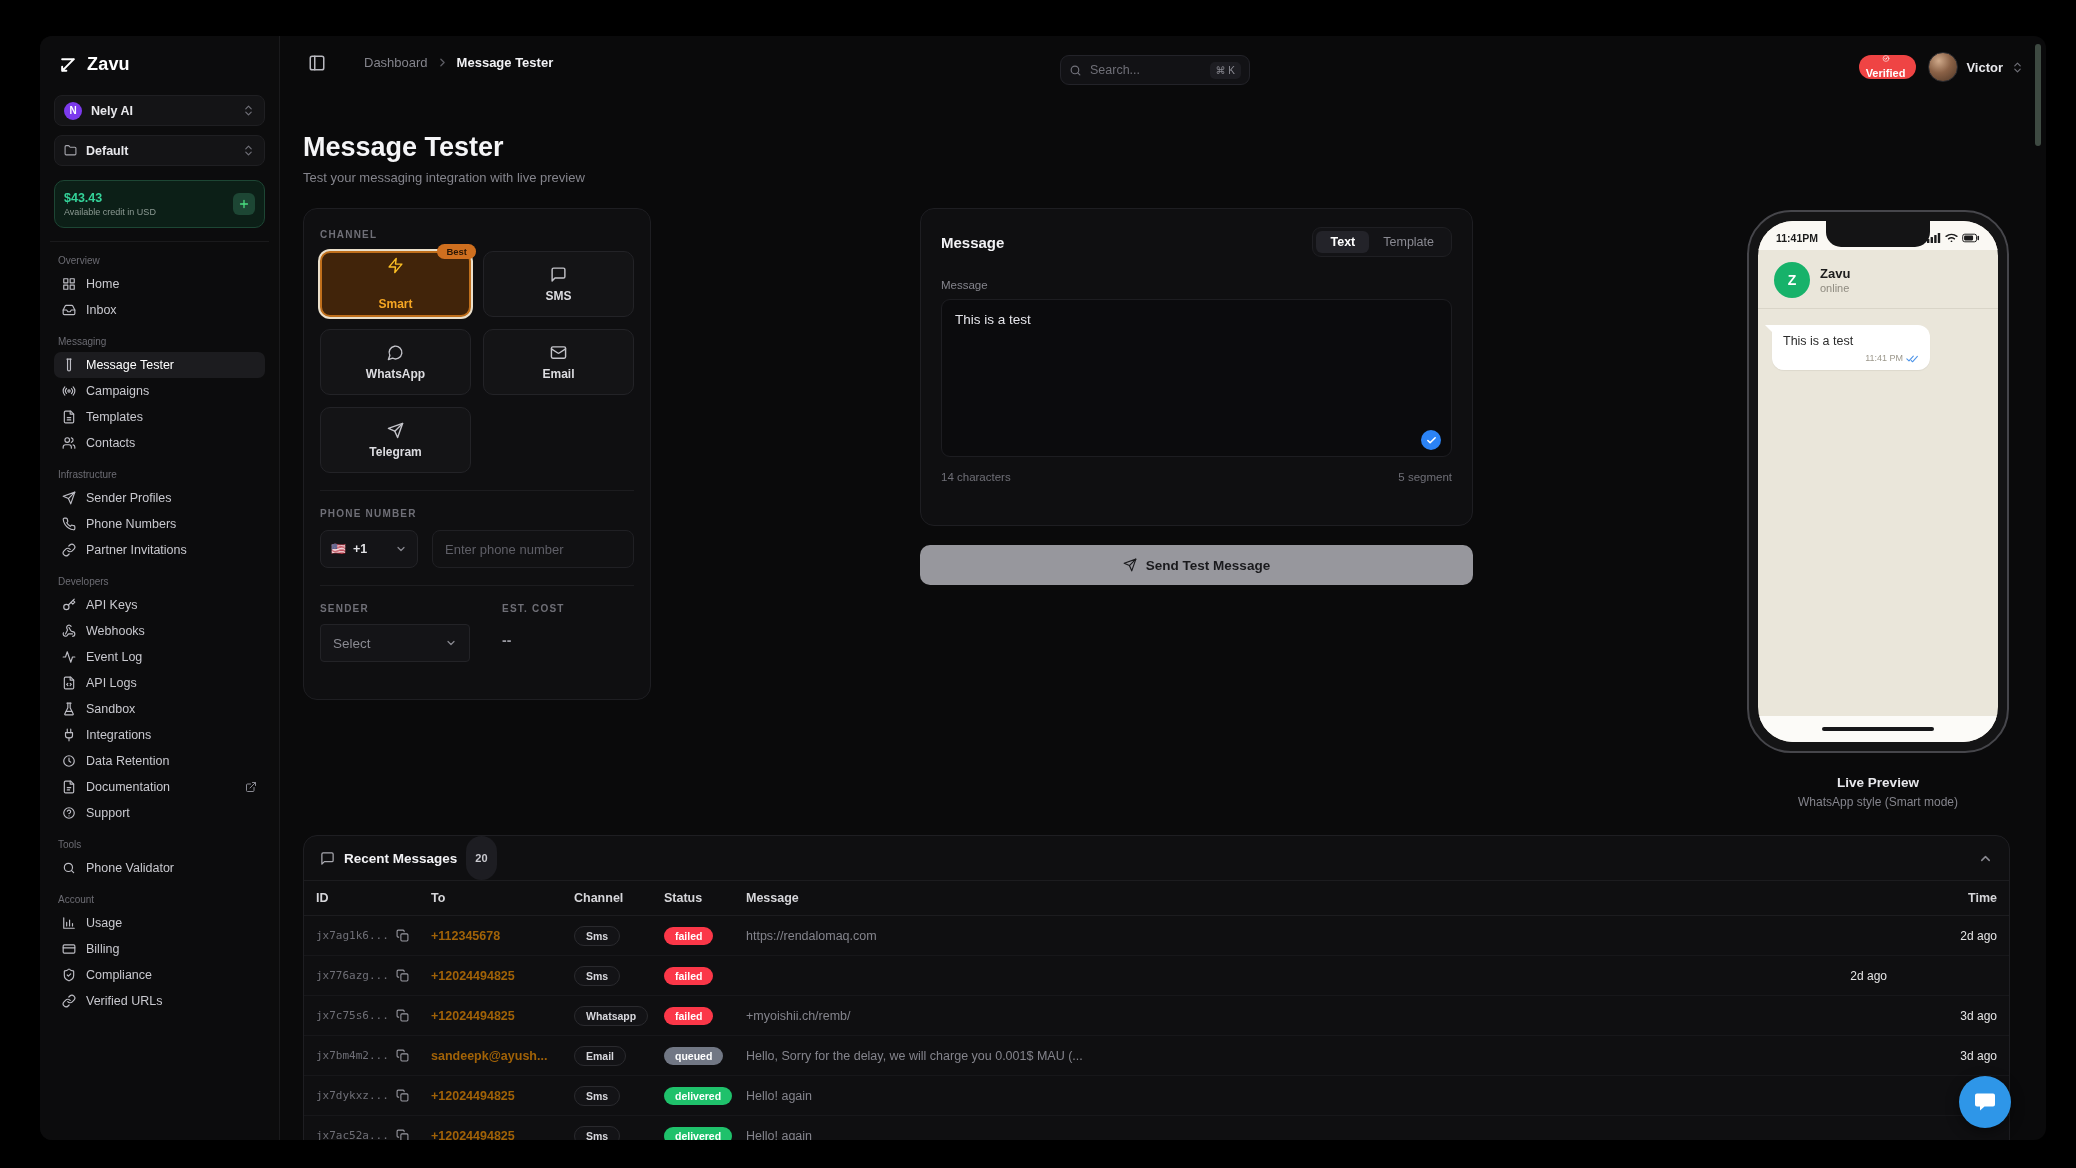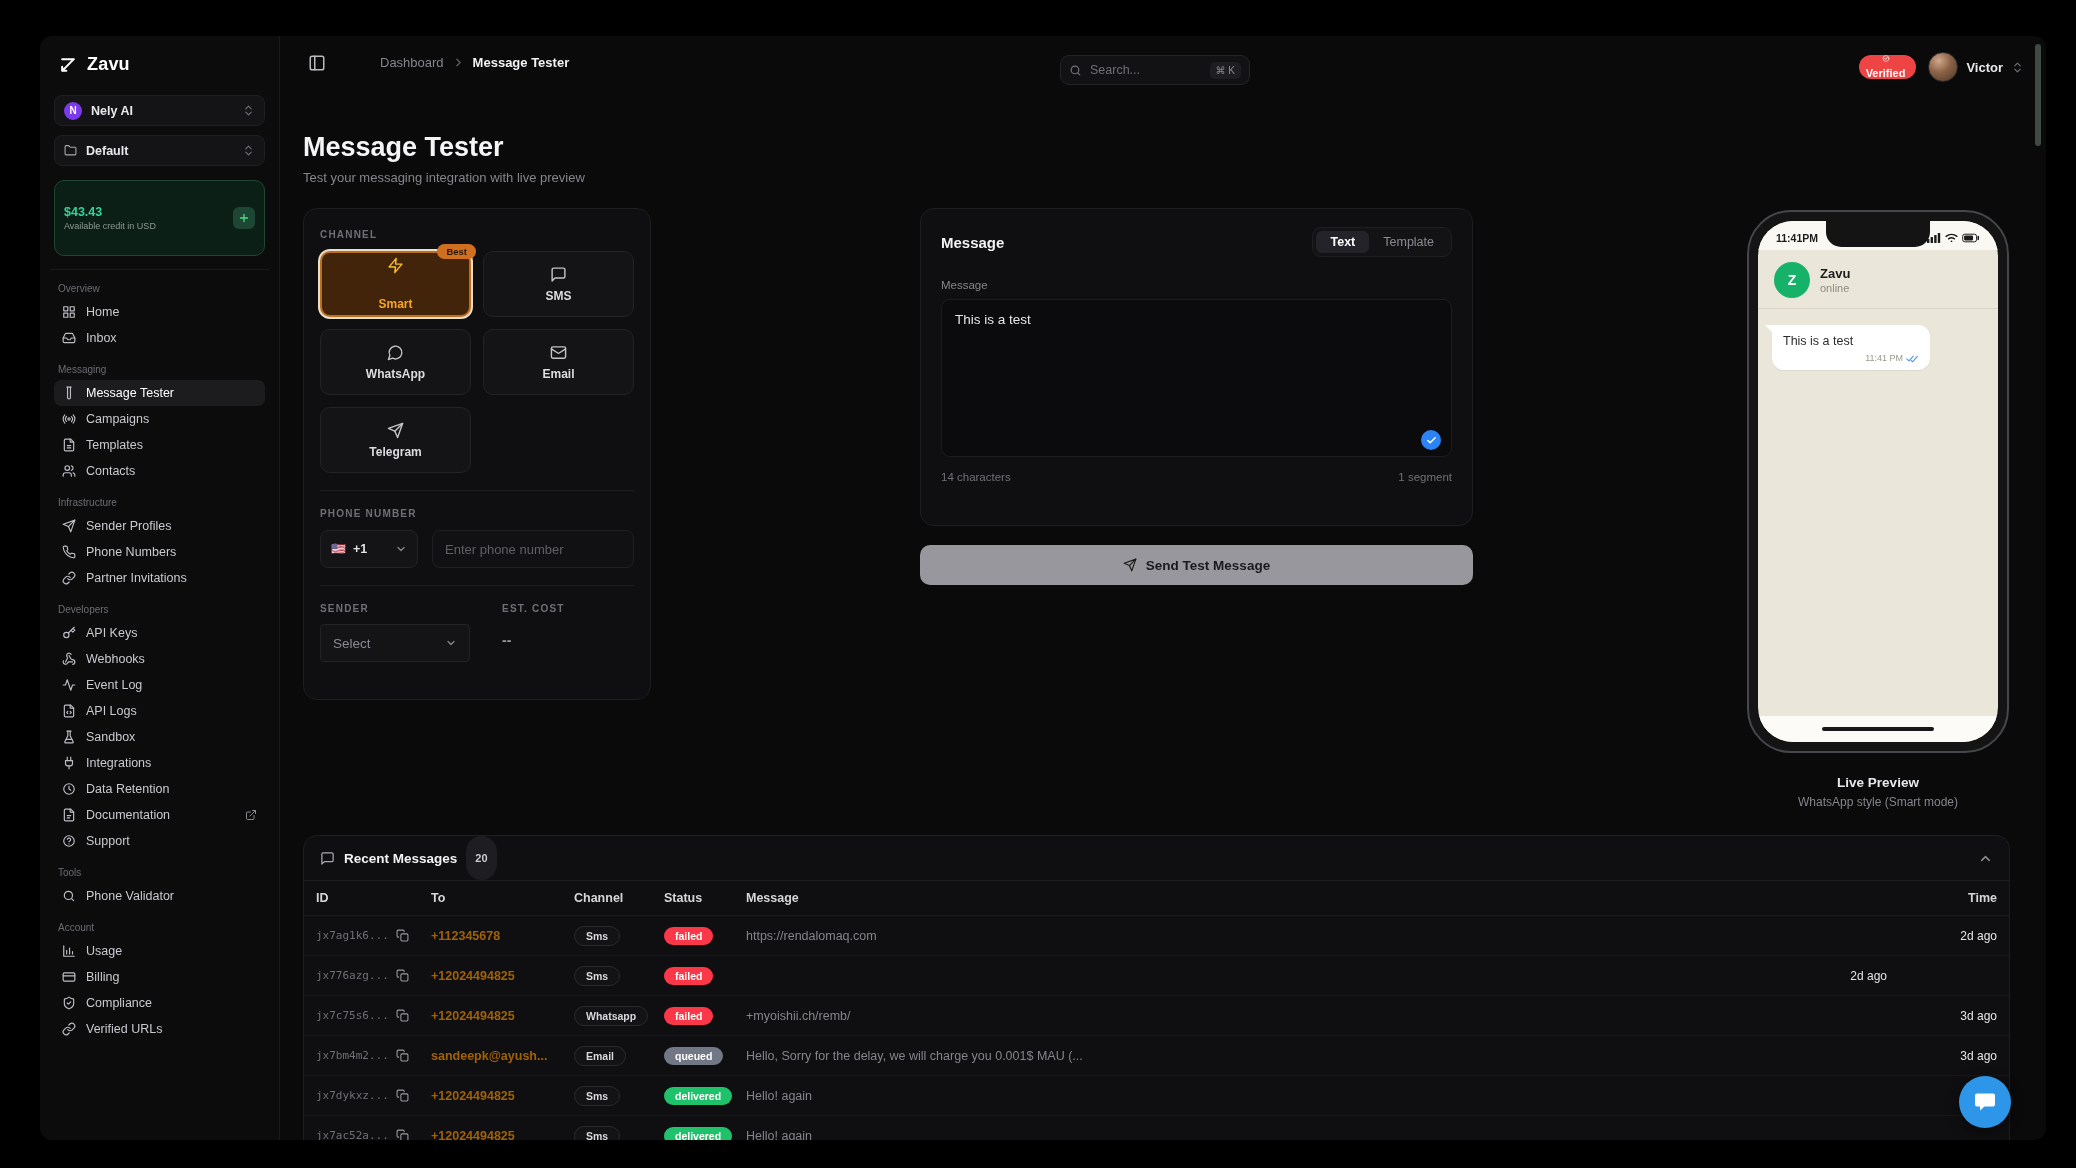--- a/index.html
+++ b/index.html
@@ -15,21 +15,21 @@
   .logo-ic { width:20px; height:20px; color:#fff; }
   .logo-text { color:#fff; font-size:18px; font-weight:700; letter-spacing:.2px; }
   .selector { display:flex; align-items:center; gap:9px; background:#141416;
     border:1px solid #1f1f22; border-radius:8px; height:31px; padding:0 9px; margin-bottom:9px; cursor:pointer; }
   .selector .sel-label { flex:1; color:#e8e8ec; font-size:12.5px; font-weight:700; }
   .org-avatar { width:18px; height:18px; border-radius:50%; background:#7c3aed; color:#fff;
     font-size:10px; font-weight:700; display:flex; align-items:center; justify-content:center; }
   .sel-ic { width:13px; height:13px; color:#a8a8af; }
   .updown { width:13px; height:13px; color:#6f6f77; }
   .credit-box { display:flex; align-items:center; background:#0c1f17; border:1px solid #1d4634;
-    border-radius:10px; padding:24px 9px; margin-top:14px; }
+    border-radius:10px; padding:10px 9px; margin-top:14px; }
   .credit-left { flex:1; }
   .credit-amount { color:#34d399; font-size:12.5px; font-weight:700; }
   .credit-caption { color:#8c9a93; font-size:9px; margin-top:2px; }
   .credit-add { width:22px; height:22px; border-radius:6px; background:#1d4634; color:#4ade80;
     display:flex; align-items:center; justify-content:center; cursor:pointer; }
   .credit-add svg { width:12px; height:12px; }
   .side-divider { height:1px; background:#1a1a1c; margin:13px -4px 2px; }
   .nav-section-label { color:#6c6c73; font-size:10px; margin:13px 4px 5px; }
   .nav-item { display:flex; align-items:center; gap:10px; height:26px; padding:0 8px;
     border-radius:7px; cursor:pointer; color:#c9c9cf; }
@@ -37,21 +37,21 @@
   .nav-item .nav-ic { width:14px; height:14px; color:#bdbdc4; flex:none; }
   .nav-item span.lbl { font-size:12.5px; flex:1; white-space:nowrap; }
   .nav-item .trail-ic { width:12px; height:12px; color:#8a8a92; }
 
   
   .main { position:relative; flex:1; height:100%; overflow:hidden; }
 
   .topbar { position:absolute; left:0; top:0; width:100%; height:56px; }
   .panel-toggle { position:absolute; left:28px; top:18px; width:18px; height:18px;
     color:#b9b9c0; cursor:pointer; }
-  .breadcrumb { position:absolute; left:100px; top:19px; display:flex; align-items:center; gap:8px; }
+  .breadcrumb { position:absolute; left:84px; top:19px; display:flex; align-items:center; gap:8px; }
   .bc-root { color:#84848c; font-size:13px; cursor:pointer; }
   .bc-sep { width:13px; height:13px; color:#5d5d64; }
   .bc-current { color:#f2f2f5; font-size:13px; font-weight:700; }
   .search-box { position:absolute; left:780px; top:19px; width:190px; height:30px;
     background:#121215; border:1px solid #232329; border-radius:9px;
     display:flex; align-items:center; gap:8px; padding:0 8px; cursor:text; }
   .search-box .s-ic { width:13px; height:13px; color:#71717a; flex:none; }
   .search-input { flex:1; background:transparent; border:none; outline:none;
     color:#d4d4d8; font-size:12.5px; font-family:inherit; min-width:0; }
   .search-input::placeholder { color:#6f6f77; }
@@ -577,21 +577,21 @@
       <div class="msg-area-wrap">
         <textarea class="msg-textarea" style="">This is a test</textarea>
         <div class="msg-check">
           <svg viewBox="0 0 24 24" fill="none" stroke="currentColor" stroke-width="3.4" stroke-linecap="round" stroke-linejoin="round">
               <path d="M20 6 9 17l-5-5"></path>
             </svg>
         </div>
       </div>
       <div class="msg-foot">
         <span>14 characters</span>
-        <span>1 segment</span>
+        <span>5 segment</span>
       </div>
     </section>
 
     <button class="send-btn">
       <svg viewBox="0 0 24 24" fill="none" stroke="currentColor" stroke-width="2" stroke-linecap="round" stroke-linejoin="round">
           <path d="m22 2-7 20-4-9-9-4 20-7Z"></path>
           <path d="M22 2 11 13"></path>
         </svg>
       <span>Send Test Message</span>
     </button>

